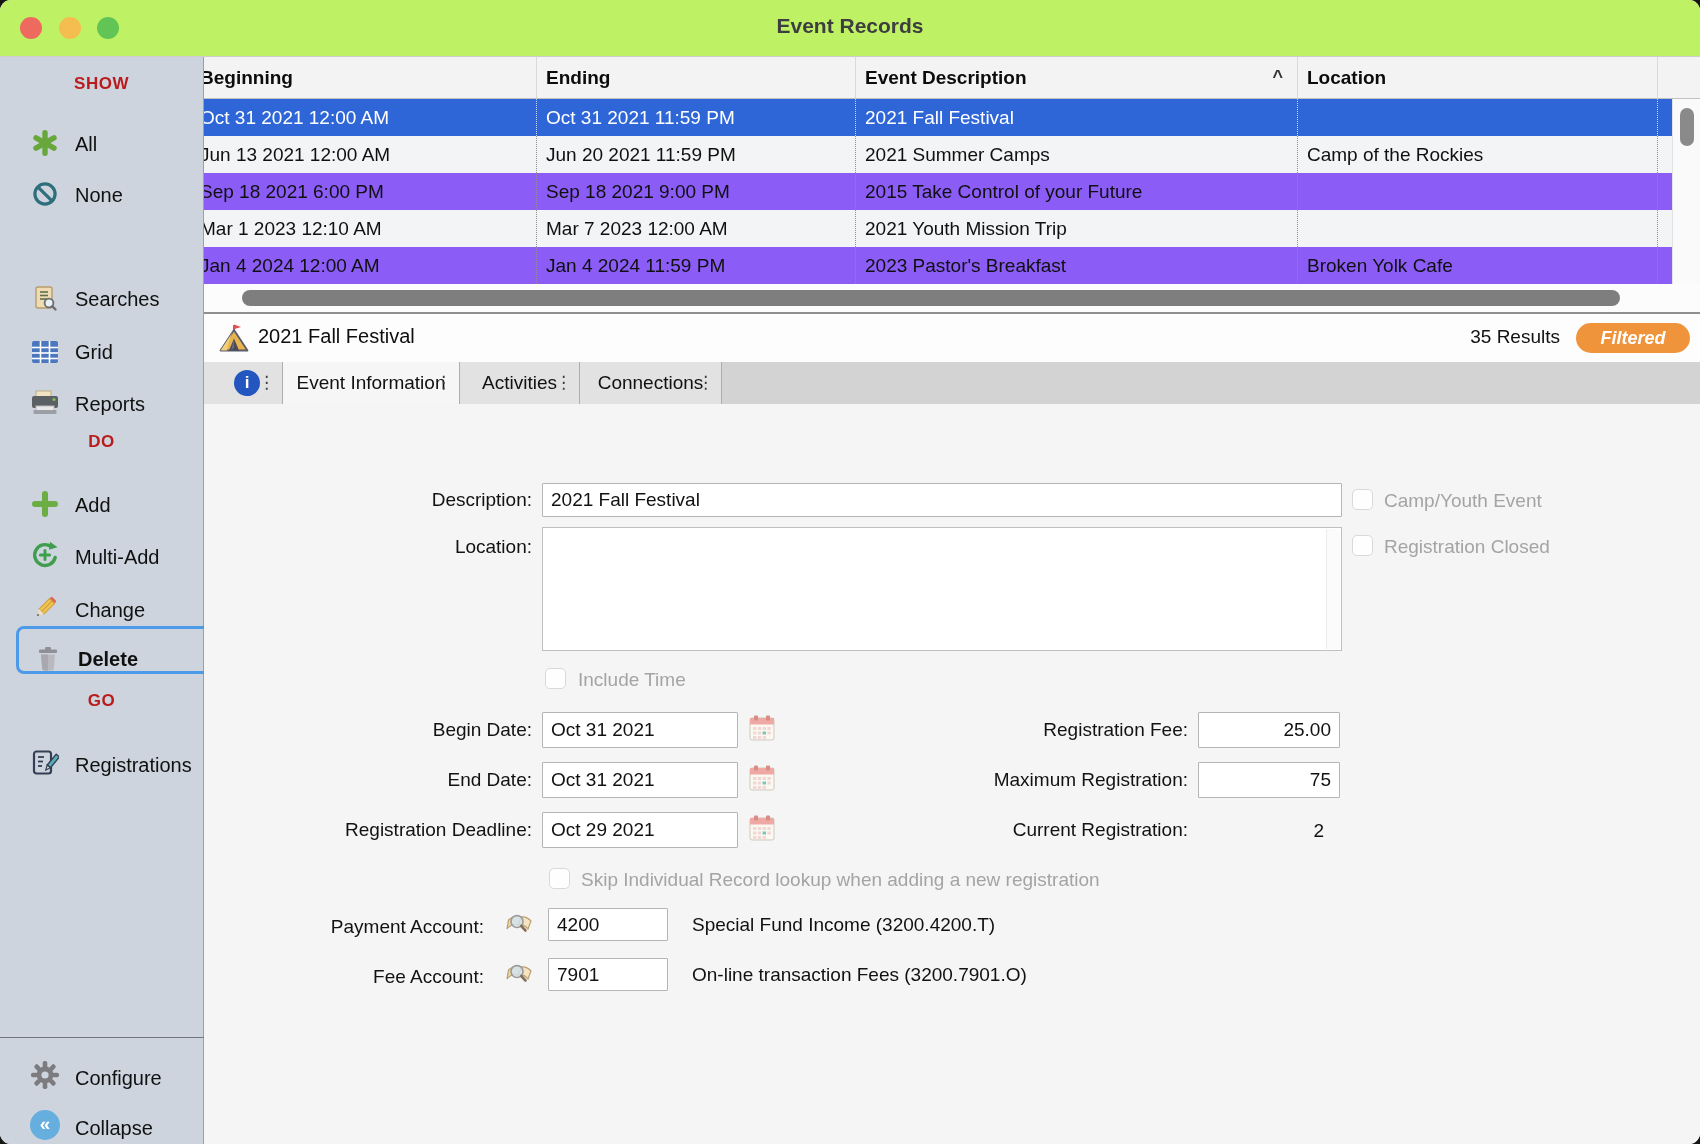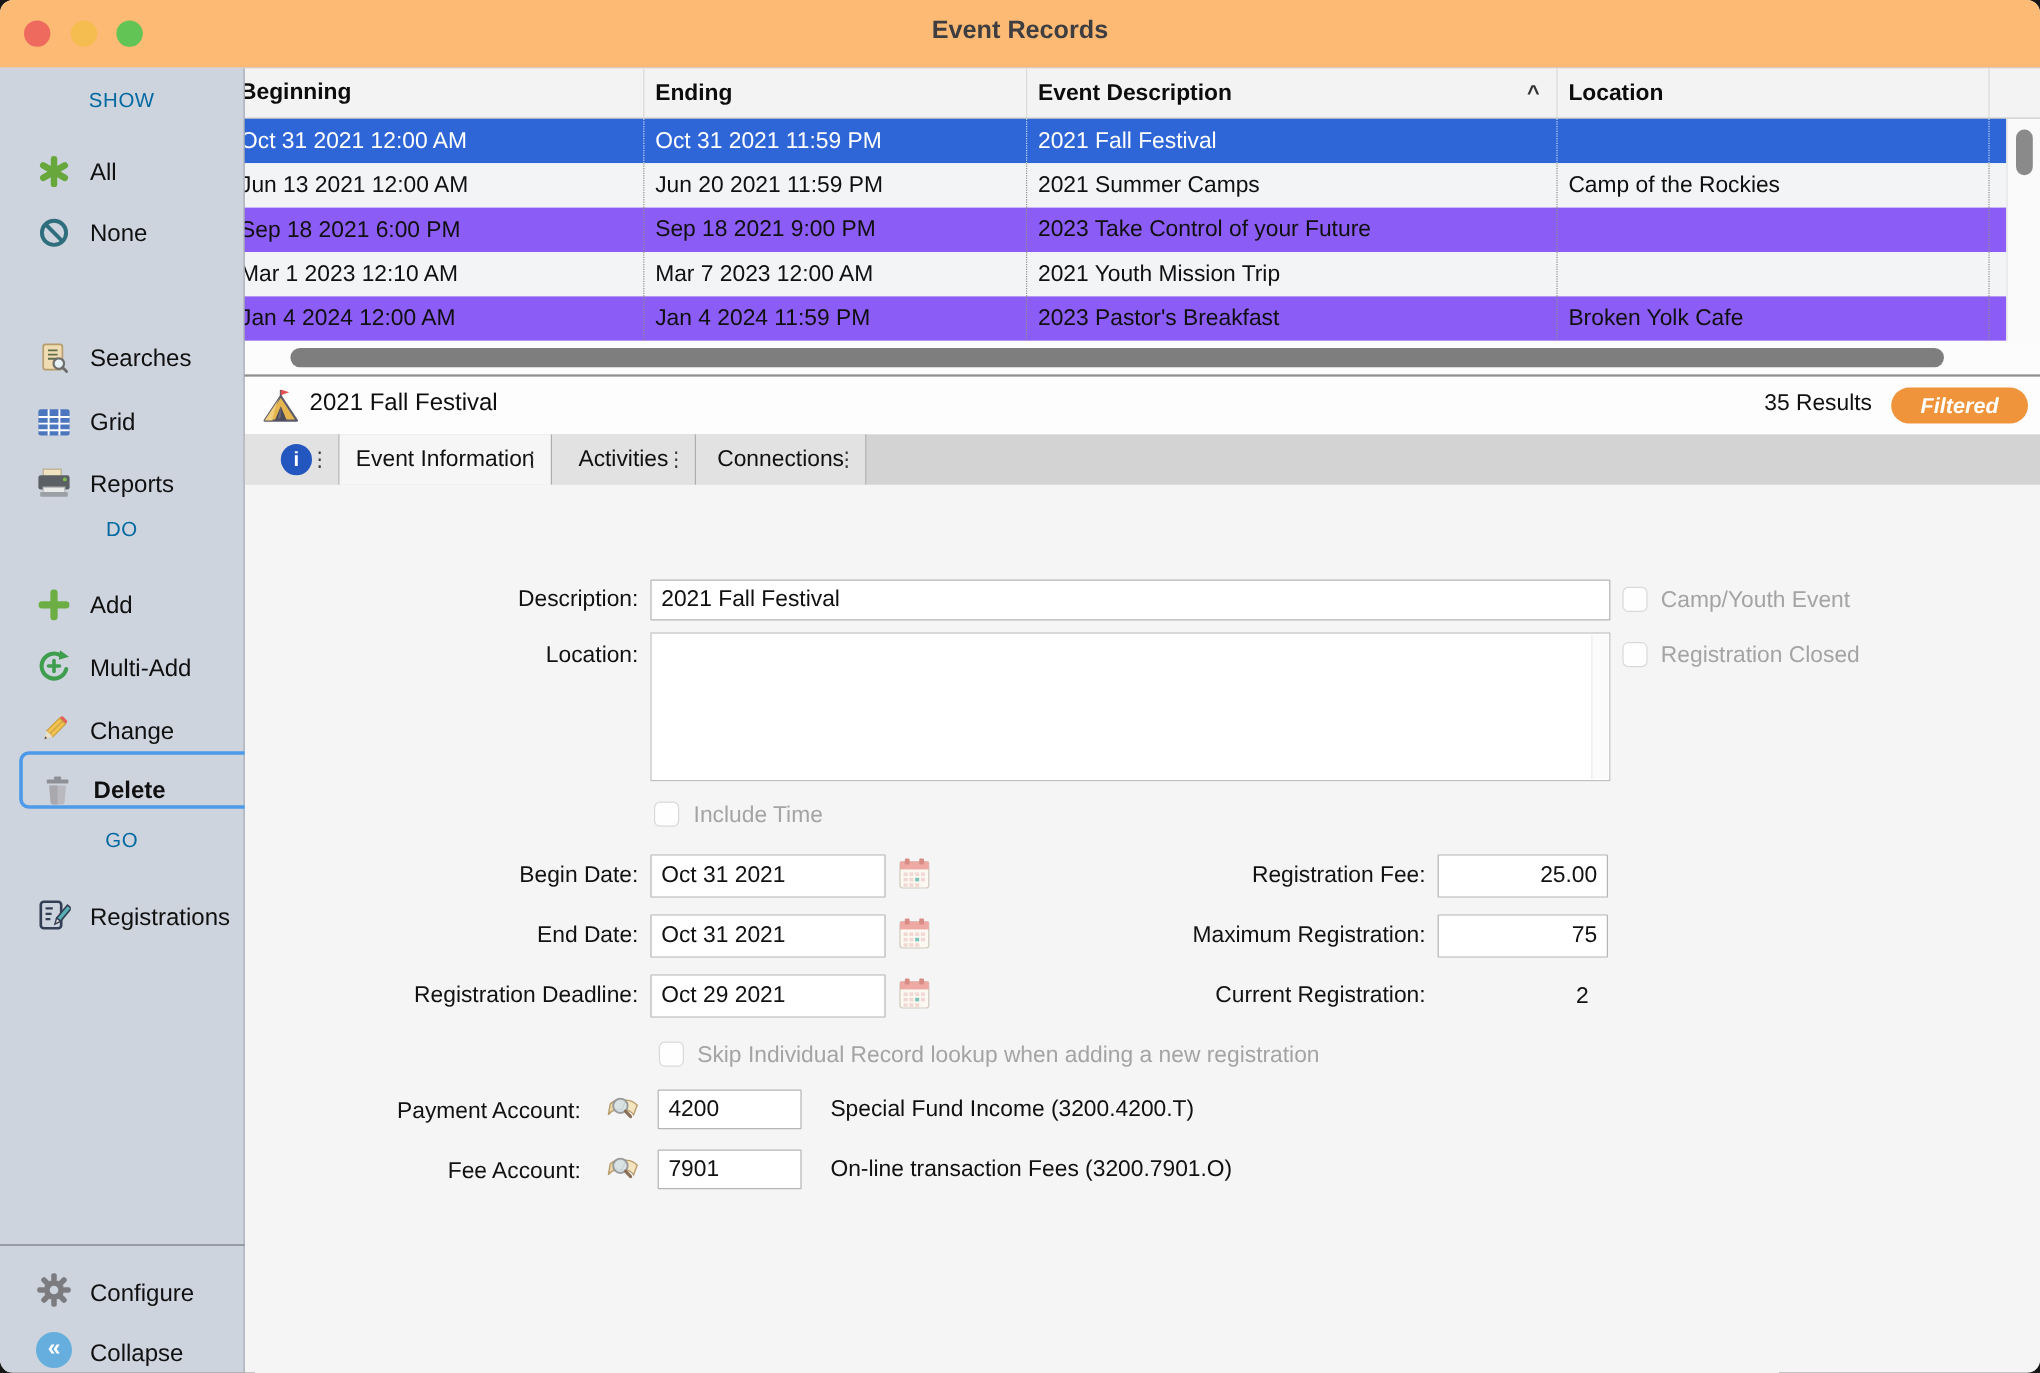--- a/index.html
+++ b/index.html
@@ -1,29 +1,29 @@
 <!DOCTYPE html>
 <html><head>
 <meta charset="utf-8">
 <style>
   html,body{margin:0;padding:0;background:#161616;}
   *{box-sizing:border-box;font-family:"Liberation Sans","DejaVu Sans",sans-serif;}
   .window{position:relative;width:1700px;height:1144px;border-radius:11px;overflow:hidden;background:#f6f5f6;}
 
   
-  .titlebar{position:absolute;left:0;top:0;width:1700px;height:57px;background:#fdba74;border-bottom:1px solid #cfcbcf;}
+  .titlebar{position:absolute;left:0;top:0;width:1700px;height:57px;background:#bef264;border-bottom:1px solid #cfcbcf;}
   .tl{position:absolute;top:17px;width:22px;height:22px;border-radius:50%;}
   .tl.red{left:20px;background:#ee6a5f;}
   .tl.yellow{left:59px;background:#f5bd4f;}
   .tl.green{left:97px;background:#61c455;}
   .wtitle{position:absolute;left:0;right:0;top:14px;text-align:center;font-size:21px;font-weight:bold;color:#3e3d40;}
 
   
   .sidebar{position:absolute;left:0;top:57px;width:204px;height:1087px;background:#ced4de;border-right:1px solid #9aa0a8;}
-  .shead{position:absolute;left:0;width:100%;text-align:center;color:#0369a1;font-weight:normal;font-size:17px;letter-spacing:.5px;}
+  .shead{position:absolute;left:0;width:100%;text-align:center;color:#b91c1c;font-weight:bold;font-size:17px;letter-spacing:.5px;}
   .srow{position:absolute;left:0;width:100%;height:48px;display:flex;align-items:flex-end;cursor:default;margin-left:13px;}
   .sicon{position:absolute;left:12px;width:40px;display:flex;justify-content:center;align-items:center;}
   .slabel{margin-left:62px;font-size:20px;color:#101010;}
   .srow.sel{left:3px;width:206px;border:3px solid #4c9ae8;border-radius:8px;font-weight:bold;}
   .srow.sel .sicon{left:9px;}
   .srow.sel .slabel{margin-left:59px;}
   .sdivider{position:absolute;left:0;top:980px;width:204px;height:1px;background:#72767e;}
   .collapse-circ{width:30px;height:30px;border-radius:50%;background:#66aede;color:#fff;font-size:19px;font-weight:bold;text-align:center;line-height:28px;}
 
   
@@ -291,21 +291,21 @@
     <div class="tr alt">
       <div class="td c1">Jun 13 2021 12:00 AM</div>
       <div class="td c2">Jun 20 2021 11:59 PM</div>
       <div class="td c3">2021 Summer Camps</div>
       <div class="td c4">Camp of the Rockies</div>
       <div class="td c5"></div>
     </div>
     <div class="tr">
       <div class="td c1">Sep 18 2021 6:00 PM</div>
       <div class="td c2">Sep 18 2021 9:00 PM</div>
-      <div class="td c3">2023 Take Control of your Future</div>
+      <div class="td c3">2015 Take Control of your Future</div>
       <div class="td c4"></div>
       <div class="td c5"></div>
     </div>
     <div class="tr alt">
       <div class="td c1">Mar 1 2023 12:10 AM</div>
       <div class="td c2">Mar 7 2023 12:00 AM</div>
       <div class="td c3">2021 Youth Mission Trip</div>
       <div class="td c4"></div>
       <div class="td c5"></div>
     </div>

